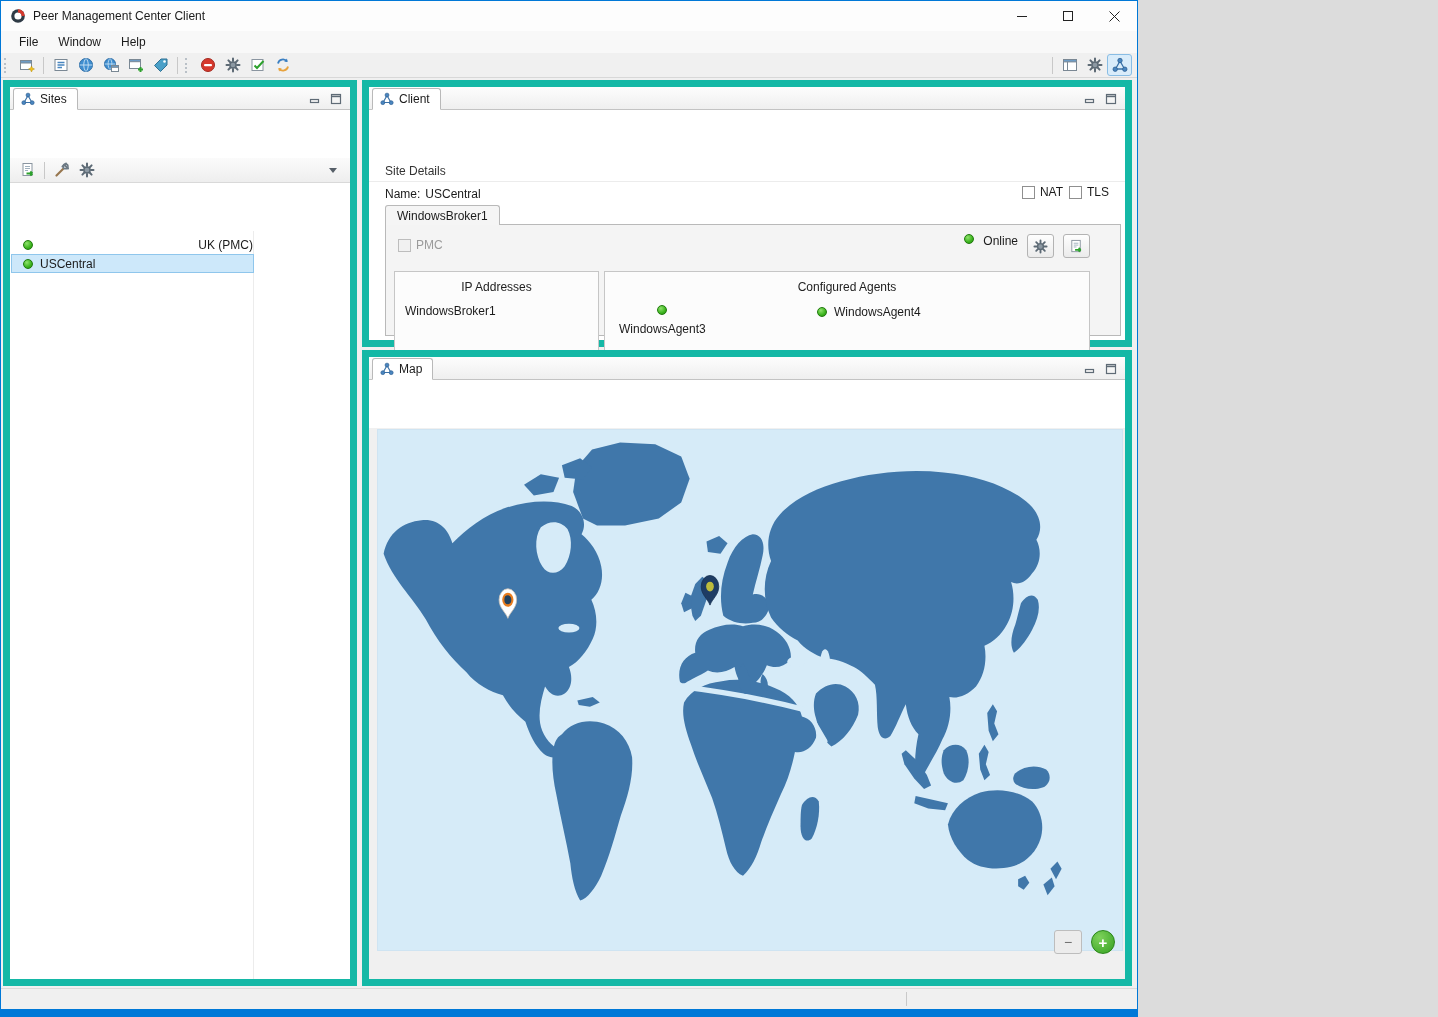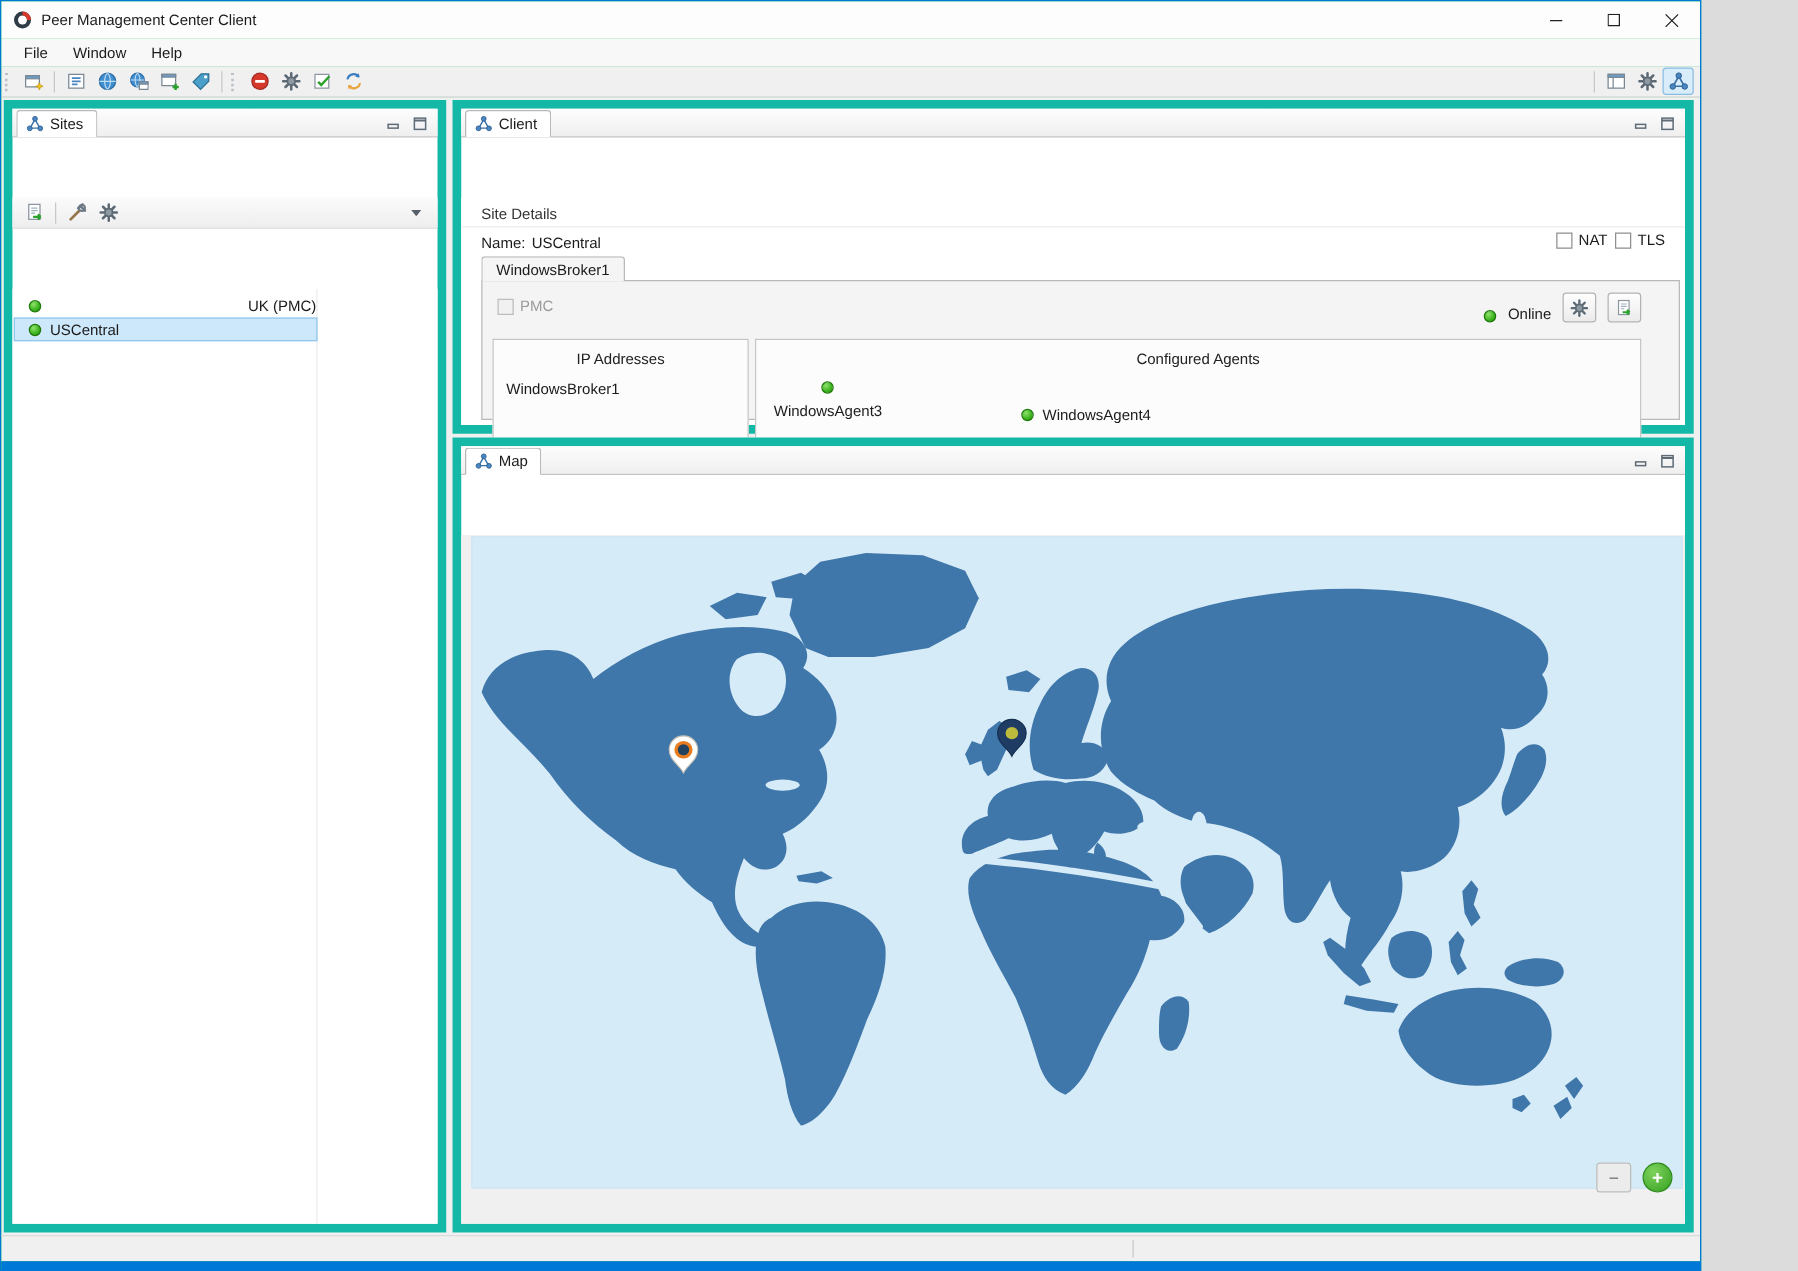--- a/index.html
+++ b/index.html
@@ -1,16 +1,16 @@
 <!DOCTYPE html>
 <html><head>
 <meta charset="utf-8">
 <style>
   html,body{margin:0;padding:0;background:#dcdcdc;}
-  .window{position:relative;width:1361px;height:1017px;background:#22c55e;
+  .window{position:relative;width:1138px;height:1017px;background:#f9a8d4;
     font-family:"Liberation Sans",sans-serif;font-size:12px;color:#1b1b1b;
     border:1px solid #0078d7;box-sizing:border-box;overflow:hidden;}
   
   .titlebar{position:absolute;top:0;left:0;right:0;height:30px;background:#fdfdfd;display:flex;align-items:center;}
   .logo{width:16px;height:16px;margin:0 7px 0 9px;flex:0 0 16px;}
   .win-controls{margin-left:auto;display:flex;height:100%;}
   .win-btn{width:46px;height:100%;display:flex;align-items:center;justify-content:center;}
   
   .menubar{position:absolute;top:30px;left:0;right:0;height:22px;background:#f8f8f8;display:flex;align-items:center;padding-left:8px;}
   .menu-item{padding:3px 10px 4px 10px;}
@@ -51,31 +51,31 @@
   .name-row{position:absolute;left:16px;top:29px;display:flex;gap:5px;}
   .chk{display:flex;align-items:center;gap:5px;}
   .cb{width:13px;height:13px;border:1px solid #8f8f8f;background:#fff;box-sizing:border-box;}
   .cb.disabled{background:#f1f1f1;border-color:#bdbdbd;}
   .chk-nat{position:absolute;right:62px;top:27px;}
   .chk-tls{position:absolute;right:16px;top:27px;padding-left:22px;}
   .broker-tab{position:absolute;left:16px;top:47px;height:20px;box-sizing:border-box;z-index:2;
       background:#f5f5f5;border:1px solid #b9b9b9;border-bottom:none;border-radius:3px 3px 0 0;padding:3px 11px;}
   .broker-box{position:absolute;left:16px;right:4px;top:66px;bottom:4px;background:#f4f4f4;border:1px solid #b9b9b9;}
   .pmc{position:absolute;left:12px;top:13px;color:#9b9b9b;}
-  .broker-status{position:absolute;top:9px;right:30px;display:flex;align-items:flex-end;gap:9px;}
+  .broker-status{position:absolute;top:9px;right:30px;display:flex;align-items:flex-start;gap:9px;}
   .mini-btn{width:25px;height:22px;border:1px solid #b3b3b3;border-radius:3px;background:linear-gradient(#fefefe,#ebebeb);
       display:flex;align-items:center;justify-content:center;}
   .group{position:absolute;top:46px;height:106px;border:1px solid #c6c6c6;background:#fcfcfc;box-sizing:border-box;}
   .group.ip{left:8px;width:205px;}
   .group.agents{left:218px;right:30px;}
   .group-title{text-align:center;padding-top:8px;color:#222;}
   .ip-value{position:absolute;left:10px;top:32px;}
   .agent{position:absolute;top:33px;display:flex;align-items:center;gap:7px;}
   .agent.a0{left:14px;flex-direction:column;}
-  .agent.a1{left:212px;margin-top:20px;}
+  .agent.a1{left:212px;}
   
   .map-body{flex:1;position:relative;background:#f0f0f0;}
   .map-area{position:absolute;left:8px;right:2px;top:1px;bottom:28px;background:#d6ebf8;border:1px solid #cfe4f2;}
   .world{position:absolute;left:0;top:0;width:100%;height:100%;}
   .zoom-out{position:absolute;right:40px;bottom:-4px;width:26px;height:22px;background:#ececec;border:1px solid #bdbdbd;border-radius:3px;
       display:flex;align-items:center;justify-content:center;color:#6d6d6d;font-size:14px;z-index:3;}
   .zoom-in{position:absolute;right:7px;bottom:-4px;width:22px;height:22px;border-radius:50%;
       background:radial-gradient(circle at 35% 30%,#7ed25b,#34a021);border:1px solid #2a861a;color:#fff;font-size:15px;font-weight:bold;
       display:flex;align-items:center;justify-content:center;z-index:3;}
   

